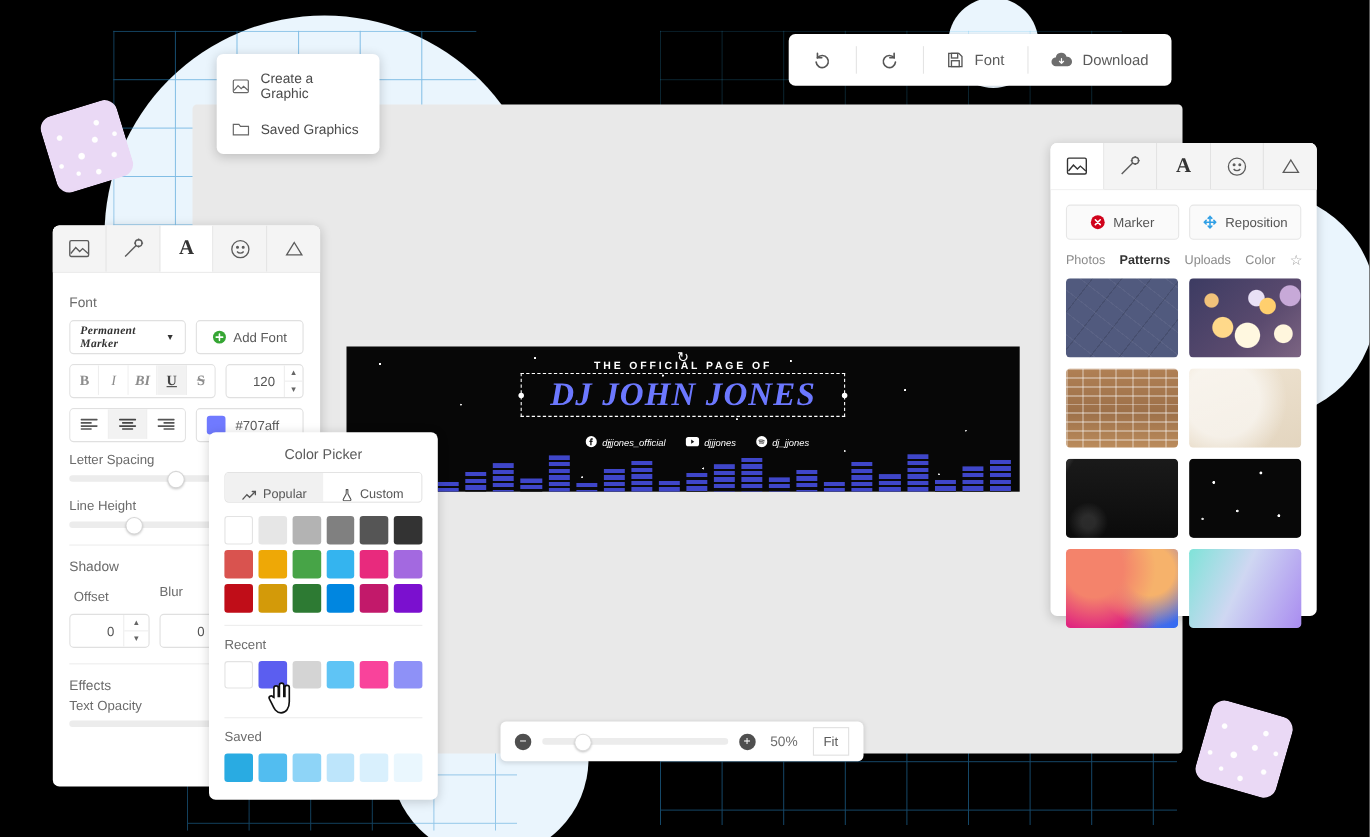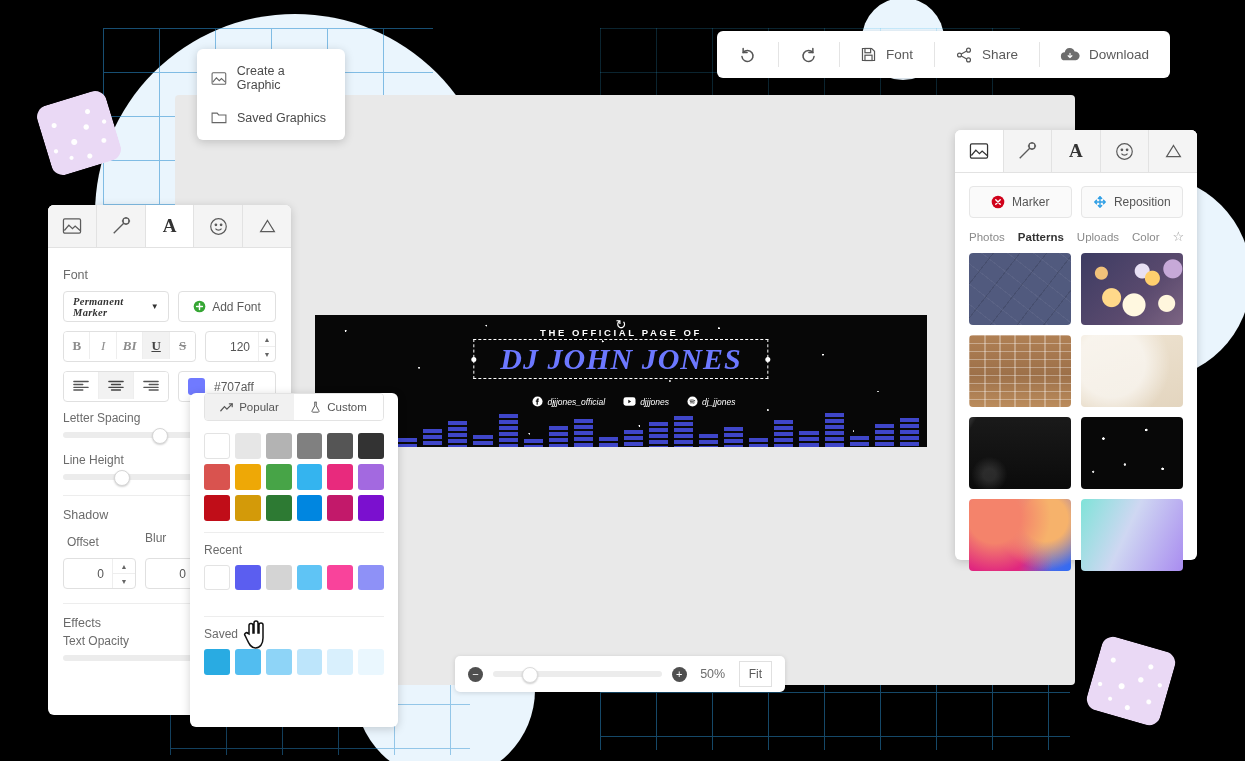--- a/index.html
+++ b/index.html
@@ -103,21 +103,21 @@
   .swatch-sm{width:17px;height:17px;border-radius:3px;}
   .slider{margin:7px 0 15px;height:6px;border-radius:3px;background:#ececec;position:relative;}
   .slider .knob{position:absolute;top:-4px;width:14px;height:14px;border-radius:50%;background:#fff;border:1px solid #d6d6d6;box-shadow:0 1px 2px rgba(0,0,0,.18);}
   .hr{height:1px;background:#ededed;margin:6px 0 12px;}
   .sm-label{font-size:12px;color:#6b6b6b;margin-bottom:6px;}
 
   
   #color-picker{left:190px;top:393px;width:208px;height:334px;z-index:30;}
   .cp-title{text-align:center;font-size:13px;color:#5b5b5b;padding:12px 0 9px;}
   .cp-tabs{display:flex;margin:0 14px;border:1px solid #e3e3e3;border-radius:4px;overflow:hidden;height:26px;}
-  .cp-tab{flex:1;display:flex;align-items:center;justify-content:center;gap:6px;font-size:11.5px;color:#555;cursor:pointer;background:#fff;}
+  .cp-tab{flex:1;display:flex;align-items:flex-end;justify-content:center;gap:6px;font-size:11.5px;color:#555;cursor:pointer;background:#fff;}
   .cp-tab.active{background:#f1f1f1;}
   .sw-grid{display:grid;grid-template-columns:repeat(6,1fr);gap:5px;padding:12px 14px 0;}
   .sw{aspect-ratio:1/1;border-radius:3px;cursor:pointer;}
   .sw.white{border:1px solid #e3e3e3;}
   .cp-sec{font-size:12px;color:#6b6b6b;padding:10px 14px 0;}
   .cp-hr{height:1px;background:#ededed;margin:11px 14px 0;}
   .cursor-hand{position:absolute;left:243px;top:620px;width:26px;height:30px;z-index:31;}
 
   
   #image-panel{left:955px;top:130px;width:242px;height:430px;}
@@ -272,29 +272,20 @@
     </div>
     <div class="tb-item">
       <svg width="17" height="17" viewBox="0 0 24 24" fill="none" stroke="#555" stroke-width="1.7">
         <path d="M3.5 3.5h13l4 4v13h-17z"></path>
           <rect x="7" y="3.5" width="8" height="6"></rect>
           <rect x="7" y="13" width="10" height="7.5"></rect>
       </svg>
       <span>Font</span>
     </div>
     <div class="tb-item">
-      <svg width="18" height="18" viewBox="0 0 24 24" fill="none" stroke="#555" stroke-width="1.6">
-        <circle cx="18" cy="5.5" r="2.6"></circle>
-          <circle cx="6" cy="12" r="2.6"></circle>
-          <circle cx="18" cy="18.5" r="2.6"></circle>
-        <path d="M8.4 10.8 15.6 6.8M8.4 13.2l7.2 4"></path>
-      </svg>
-      <span>Share</span>
-    </div>
-    <div class="tb-item">
       <svg width="20" height="17" viewBox="0 0 26 20" fill="#6d6d6d">
         <path d="M20.5 17.5H6.5A5.2 5.2 0 0 1 6.2 7.1 6.6 6.6 0 0 1 19 6.2a4.7 4.7 0 0 1 1.5 11.3z"></path>
         <path d="M13 8.5v5.5m0 0-2.4-2.4M13 14l2.4-2.4" stroke="#fff" stroke-width="1.5" fill="none" stroke-linecap="round"></path>
       </svg>
       <span>Download</span>
     </div>
   </div>
 
   <div class="menu">
     <div class="menu-item">
@@ -439,20 +430,21 @@
 
       <div class="hr" style="margin:14px 0 12px;"></div>
 
       <div class="sec-label" style="margin-bottom:4px;">Effects</div>
       <div class="sm-label">Text Opacity</div>
       <div class="slider" style="margin-bottom:0;"></div>
     </div>
   </div>
 
   <div class="panel" id="color-picker">
+    <div class="cp-title">Color Picker</div>
     <div class="cp-tabs">
       <div class="cp-tab active">
         <svg width="13" height="11" viewBox="0 0 16 12" fill="none" stroke="#555" stroke-width="1.5" stroke-linecap="round">
           <path d="M1 10 5.5 5l3 3L15 1.5"></path>
             <path d="M15 1.5h-3.5M15 1.5V5"></path>
         </svg>
         <span>Popular</span>
       </div>
       <div class="cp-tab">
         <svg width="11" height="12" viewBox="0 0 14 16" fill="none" stroke="#555" stroke-width="1.3">

